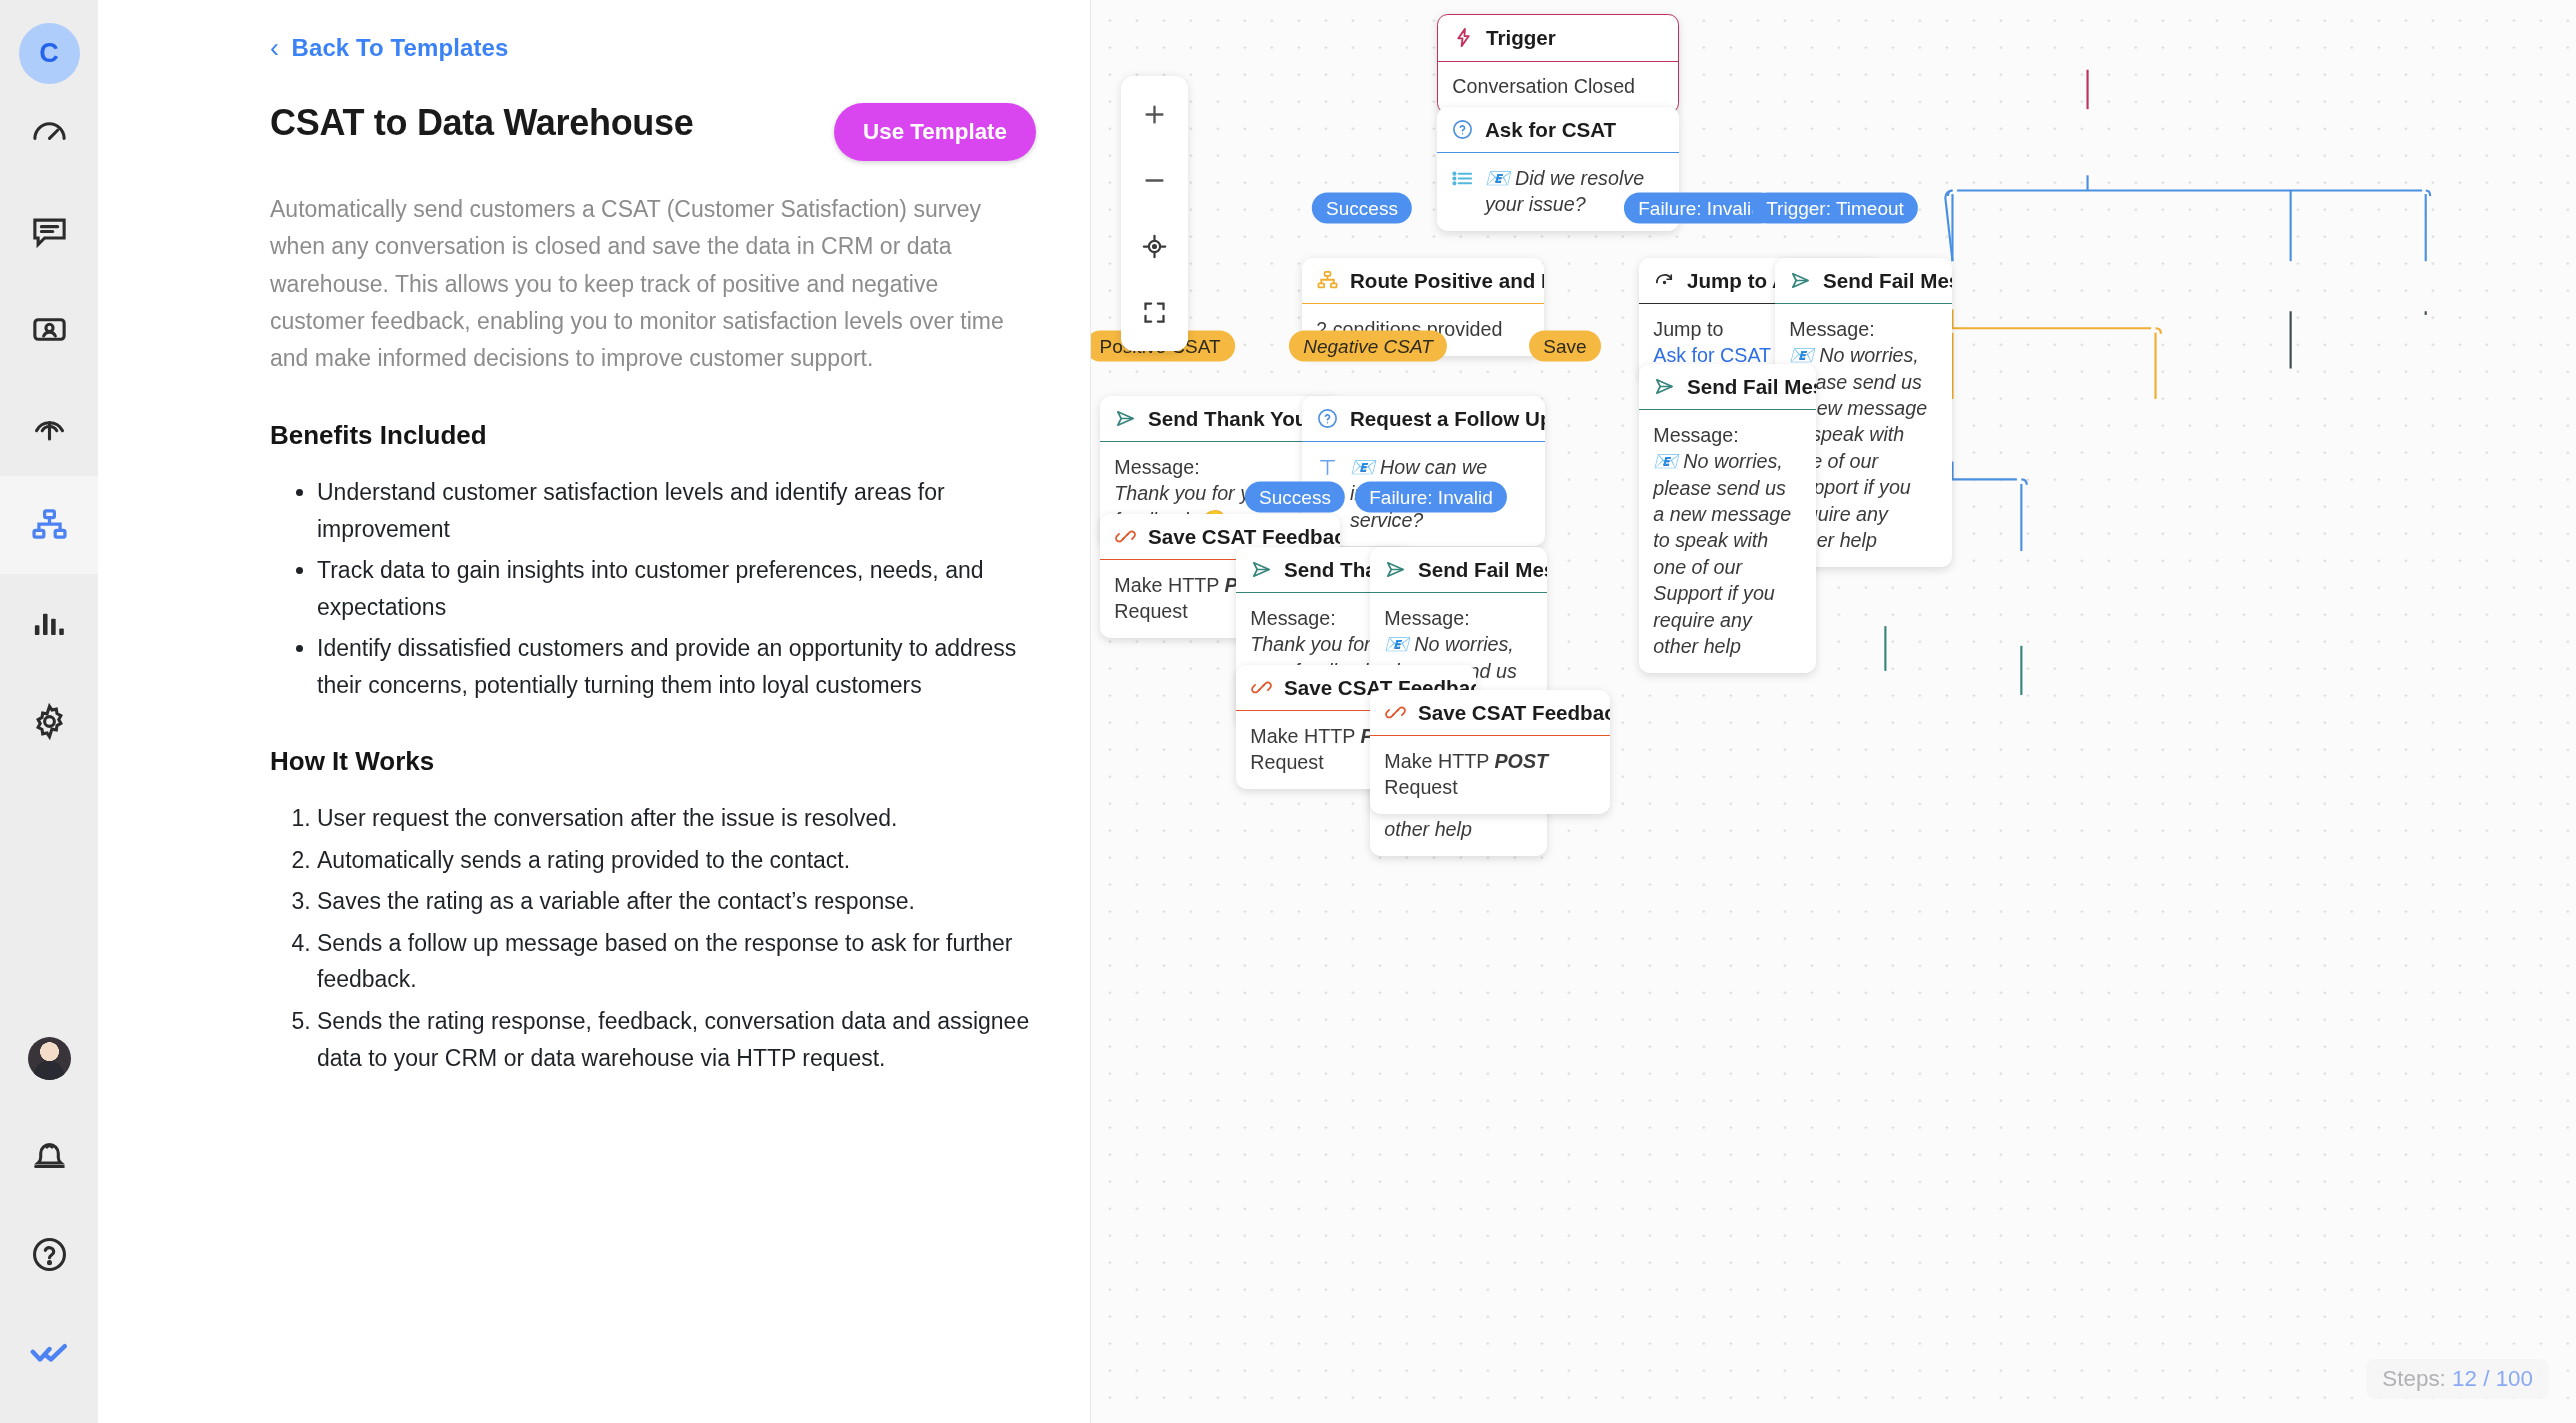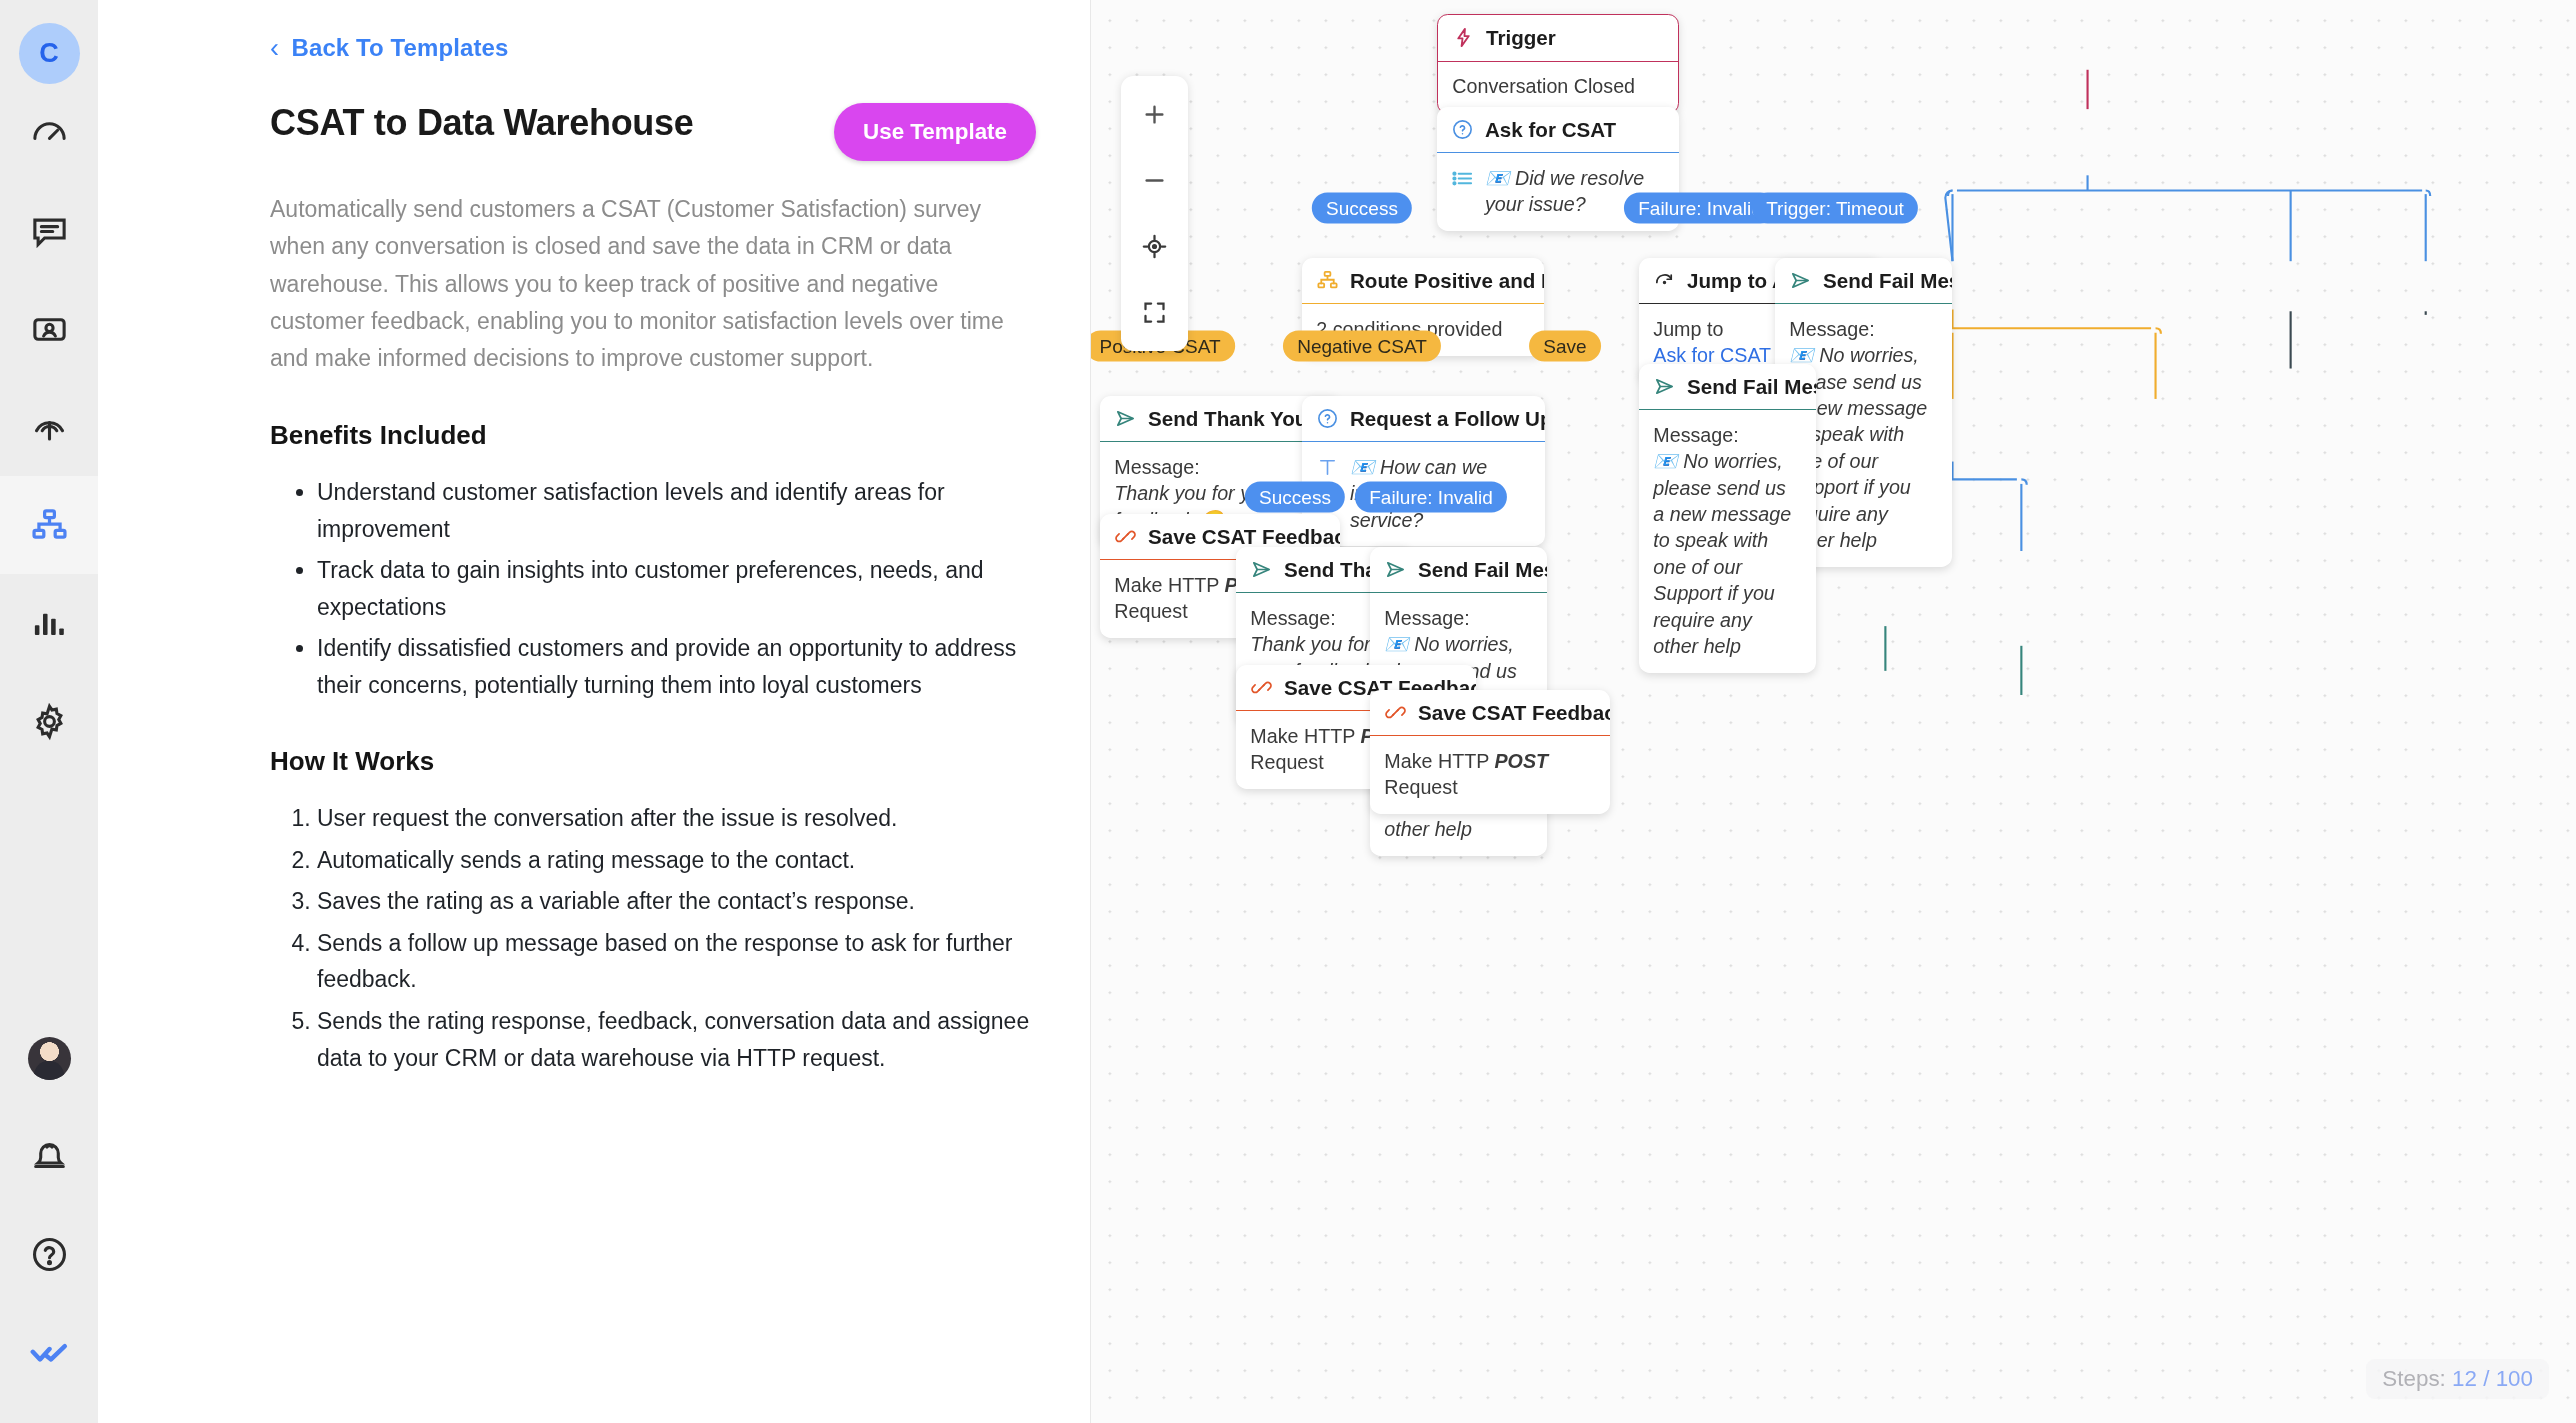--- a/index.html
+++ b/index.html
@@ -235,21 +235,21 @@
     <div class="h2">Benefits Included</div>
     <ul class="bullets">
       <li>Understand customer satisfaction levels and identify areas for improvement</li>
       <li>Track data to gain insights into customer preferences, needs, and expectations</li>
       <li>Identify dissatisfied customers and provide an opportunity to address their concerns, potentially turning them into loyal customers</li>
     </ul>
 
     <div class="h2">How It Works</div>
     <ol class="steps">
       <li>User request the conversation after the issue is resolved.</li>
-      <li>Automatically sends a rating message to the contact.</li>
+      <li>Automatically sends a rating provided to the contact.</li>
       <li>Saves the rating as a variable after the contact’s response.</li>
       <li>Sends a follow up message based on the response to ask for further feedback.</li>
       <li>Sends the rating response, feedback, conversation data and assignee data to your CRM or data warehouse via HTTP request.</li>
     </ol>
   </div>
 
   <div class="canvas">
 
     <svg class="edges" viewBox="0 0 1660 1592" preserveAspectRatio="none">
       <g fill="none" stroke-width="2.4">
@@ -515,21 +515,21 @@
       <div class="divider"></div>
       <div class="node-body">
         <span>Make HTTP <b><i>POST</i></b> Request</span>
       </div>
     </div>
 
     <div class="elabel blue" style="left:271px;top:208px;">Success</div>
     <div class="elabel blue" style="left:609px;top:208px;">Failure: Invalid</div>
     <div class="elabel blue" style="left:744px;top:208px;">Trigger: Timeout</div>
     <div class="elabel amber" style="left:69px;top:346px;">Positive CSAT</div>
-    <div class="elabel amber" style="left:271px;top:346px;">Negative CSAT</div>
+    <div class="elabel amber" style="left:277px;top:346px;font-style:italic;">Negative CSAT</div>
     <div class="elabel amber" style="left:474px;top:346px;">Save</div>
     <div class="elabel blue" style="left:204px;top:497px;">Success</div>
     <div class="elabel blue" style="left:340px;top:497px;">Failure: Invalid</div>
 
     <div class="steps-pill">
       <span>Steps: </span><b>12 / 100</b>
     </div>
   </div>
 </div>
 

